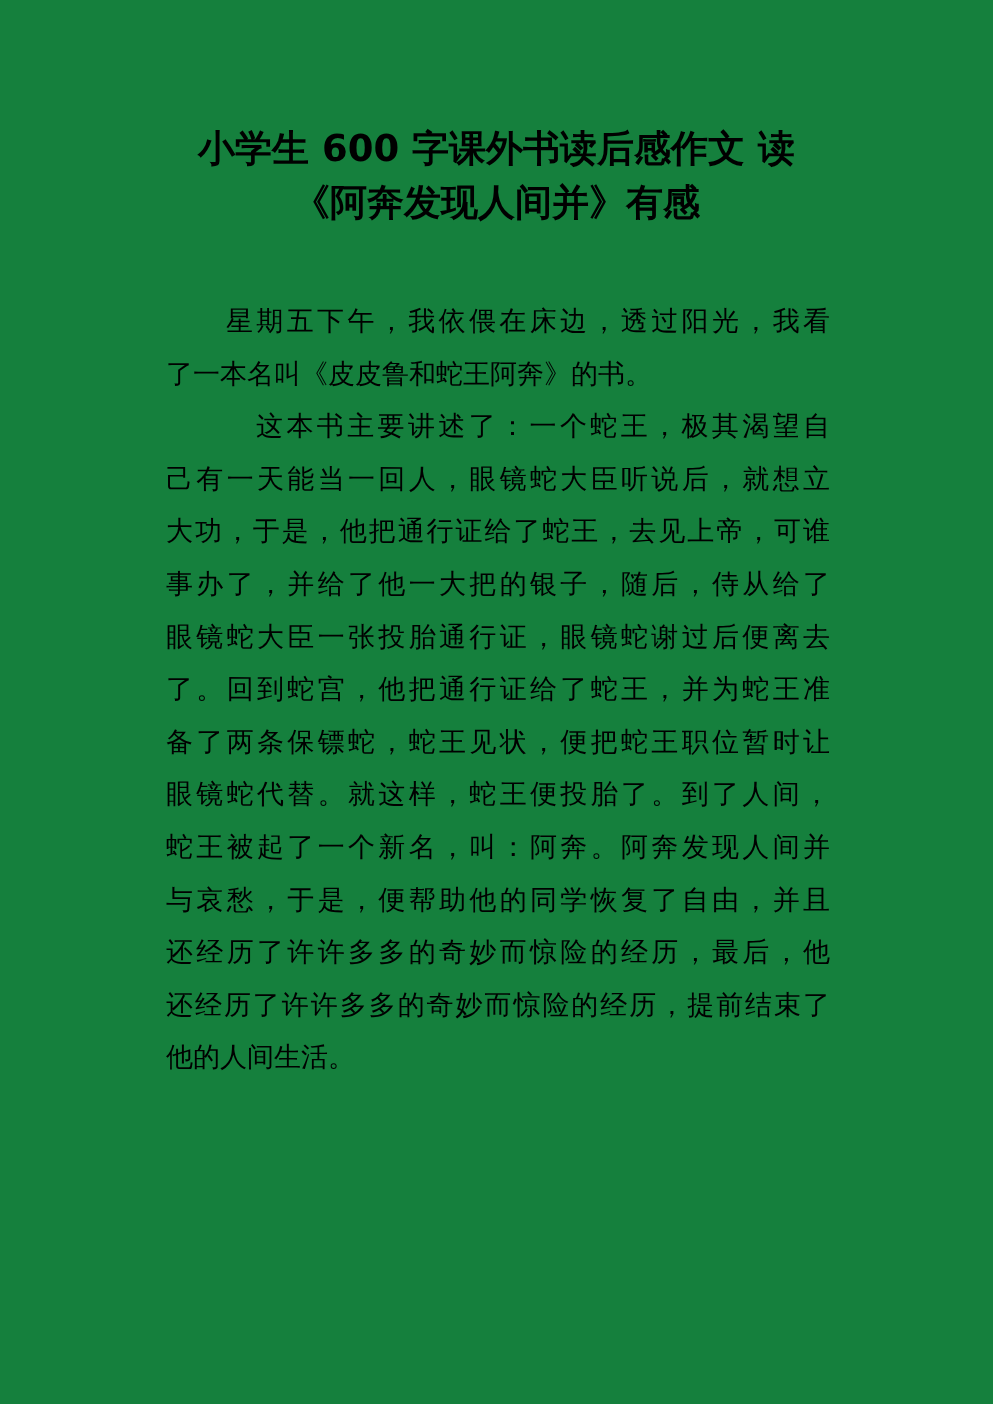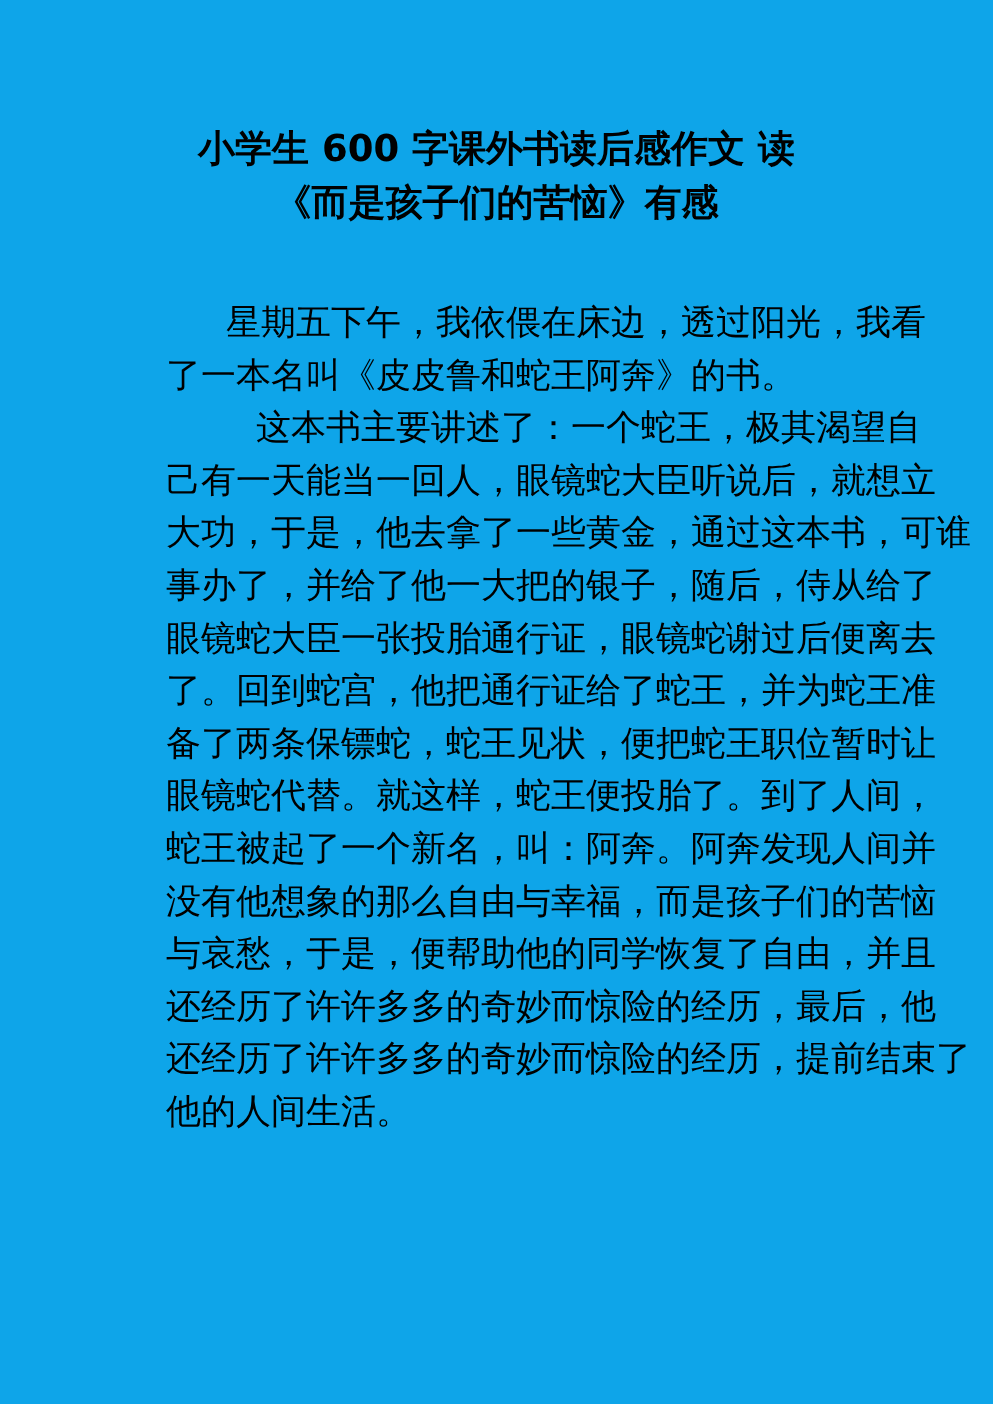--- a/index.html
+++ b/index.html
@@ -13,21 +13,21 @@
       position: relative;
       overflow: hidden;
       color: #000000;
     }
     .page {
       position: absolute;
       left: 0;
       top: 0;
       width: 993px;
       height: 1404px;
-      background: #0ea5e9;
+      background: #15803d;
     }
     .title {
       position: absolute;
       left: 120px;
       width: 753px;
       top: 122px;
       text-align: center;
       font-family: "DejaVu Sans", sans-serif;
       font-weight: bold;
       font-size: 37px;
@@ -36,22 +36,22 @@
     }
     .title .line {
       display: block;
       white-space: nowrap;
     }
     .body-text {
       position: absolute;
       left: 166px;
       top: 297px;
       width: 664px;
-      font-family: Liberation Serif, serif;
-      font-size: 35px;
+      font-family: Liberation Mono, monospace;
+      font-size: 27px;
       line-height: 52.6px;
     }
     .body-text .line {
       display: block;
       white-space: nowrap;
       text-align: justify;
       text-align-last: justify;
       height: 52.6px;
     }
     .body-text .line.last {
@@ -64,41 +64,40 @@
       padding-left: 90px;
     }
   </style>
 </head>
 <body>
 
 <div class="page">
 
   <h1 class="title" style="margin:0;">
     <span class="line">小学生 600 字课外书读后感作文 读</span>
-    <span class="line">《而是孩子们的苦恼》有感</span>
+    <span class="line">《阿奔发现人间并》有感</span>
   </h1>
 
   <div class="body-text">
 
     <div>
       <span class="line indent1">星期五下午，我依偎在床边，透过阳光，我看</span>
       <span class="line last">了一本名叫《皮皮鲁和蛇王阿奔》的书。</span>
     </div>
 
     <div>
       <span class="line indent2">这本书主要讲述了：一个蛇王，极其渴望自</span>
       <span class="line">己有一天能当一回人，眼镜蛇大臣听说后，就想立</span>
-      <span class="line">大功，于是，他去拿了一些黄金，通过这本书，可谁</span>
+      <span class="line">大功，于是，他把通行证给了蛇王，去见上帝，可谁</span>
       <span class="line">事办了，并给了他一大把的银子，随后，侍从给了</span>
       <span class="line">眼镜蛇大臣一张投胎通行证，眼镜蛇谢过后便离去</span>
       <span class="line">了。回到蛇宫，他把通行证给了蛇王，并为蛇王准</span>
       <span class="line">备了两条保镖蛇，蛇王见状，便把蛇王职位暂时让</span>
       <span class="line">眼镜蛇代替。就这样，蛇王便投胎了。到了人间，</span>
       <span class="line">蛇王被起了一个新名，叫：阿奔。阿奔发现人间并</span>
-      <span class="line">没有他想象的那么自由与幸福，而是孩子们的苦恼</span>
       <span class="line">与哀愁，于是，便帮助他的同学恢复了自由，并且</span>
       <span class="line">还经历了许许多多的奇妙而惊险的经历，最后，他</span>
       <span class="line">还经历了许许多多的奇妙而惊险的经历，提前结束了</span>
       <span class="line last">他的人间生活。</span>
     </div>
 
 
   </div>
 </div>
 

